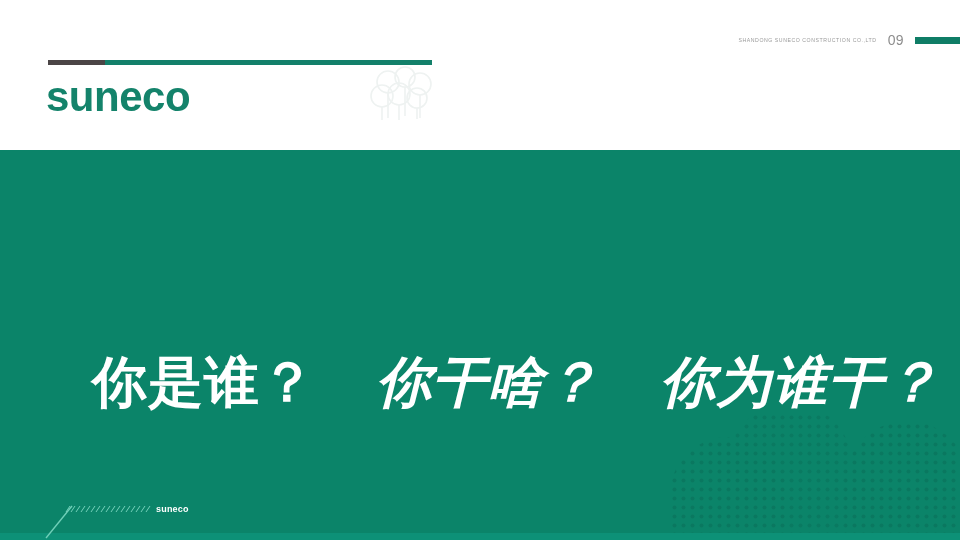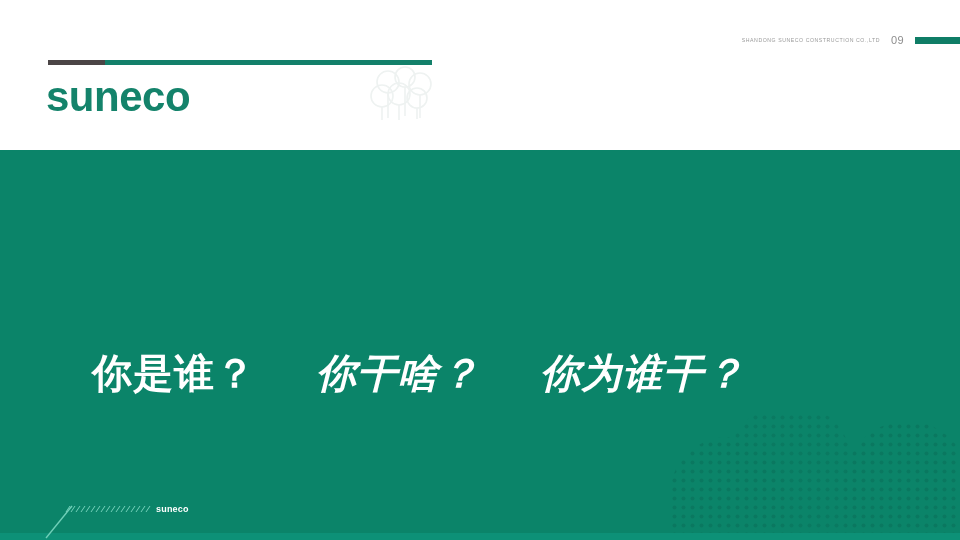--- a/index.html
+++ b/index.html
@@ -35,21 +35,21 @@
     height: 14px;
   }
   .header-company {
     font-size: 5.2px;
     letter-spacing: 0.55px;
     color: #9a9a9a;
     white-space: nowrap;
     line-height: 14px;
   }
   .header-page {
-    font-size: 11px;
+    font-size: 14px;
     color: #8d8d8d;
     letter-spacing: 0.4px;
     line-height: 14px;
   }
   .header-accent-bar {
     width: 45px;
     height: 7px;
     background: #0f7d66;
     margin-right: 0px;
   }
@@ -125,21 +125,21 @@
   .headline-wrap {
     position: absolute;
     left: 92px;
     top: 196px;
     width: 800px;
   }
   .headline-row {
     display: flex;
     align-items: baseline;
     color: #ffffff;
-    font-size: 40px;
+    font-size: 55px;
     font-weight: 700;
     letter-spacing: 1px;
     white-space: nowrap;
   }
   .headline-row.row-1 { margin-bottom: 73px; }
   .headline-row .q { display: inline-block; }
   .row-1 .q + .q { margin-left: 60px; font-style: italic; }
   .row-2 .q + .q { margin-left: 68px; }
 
   

